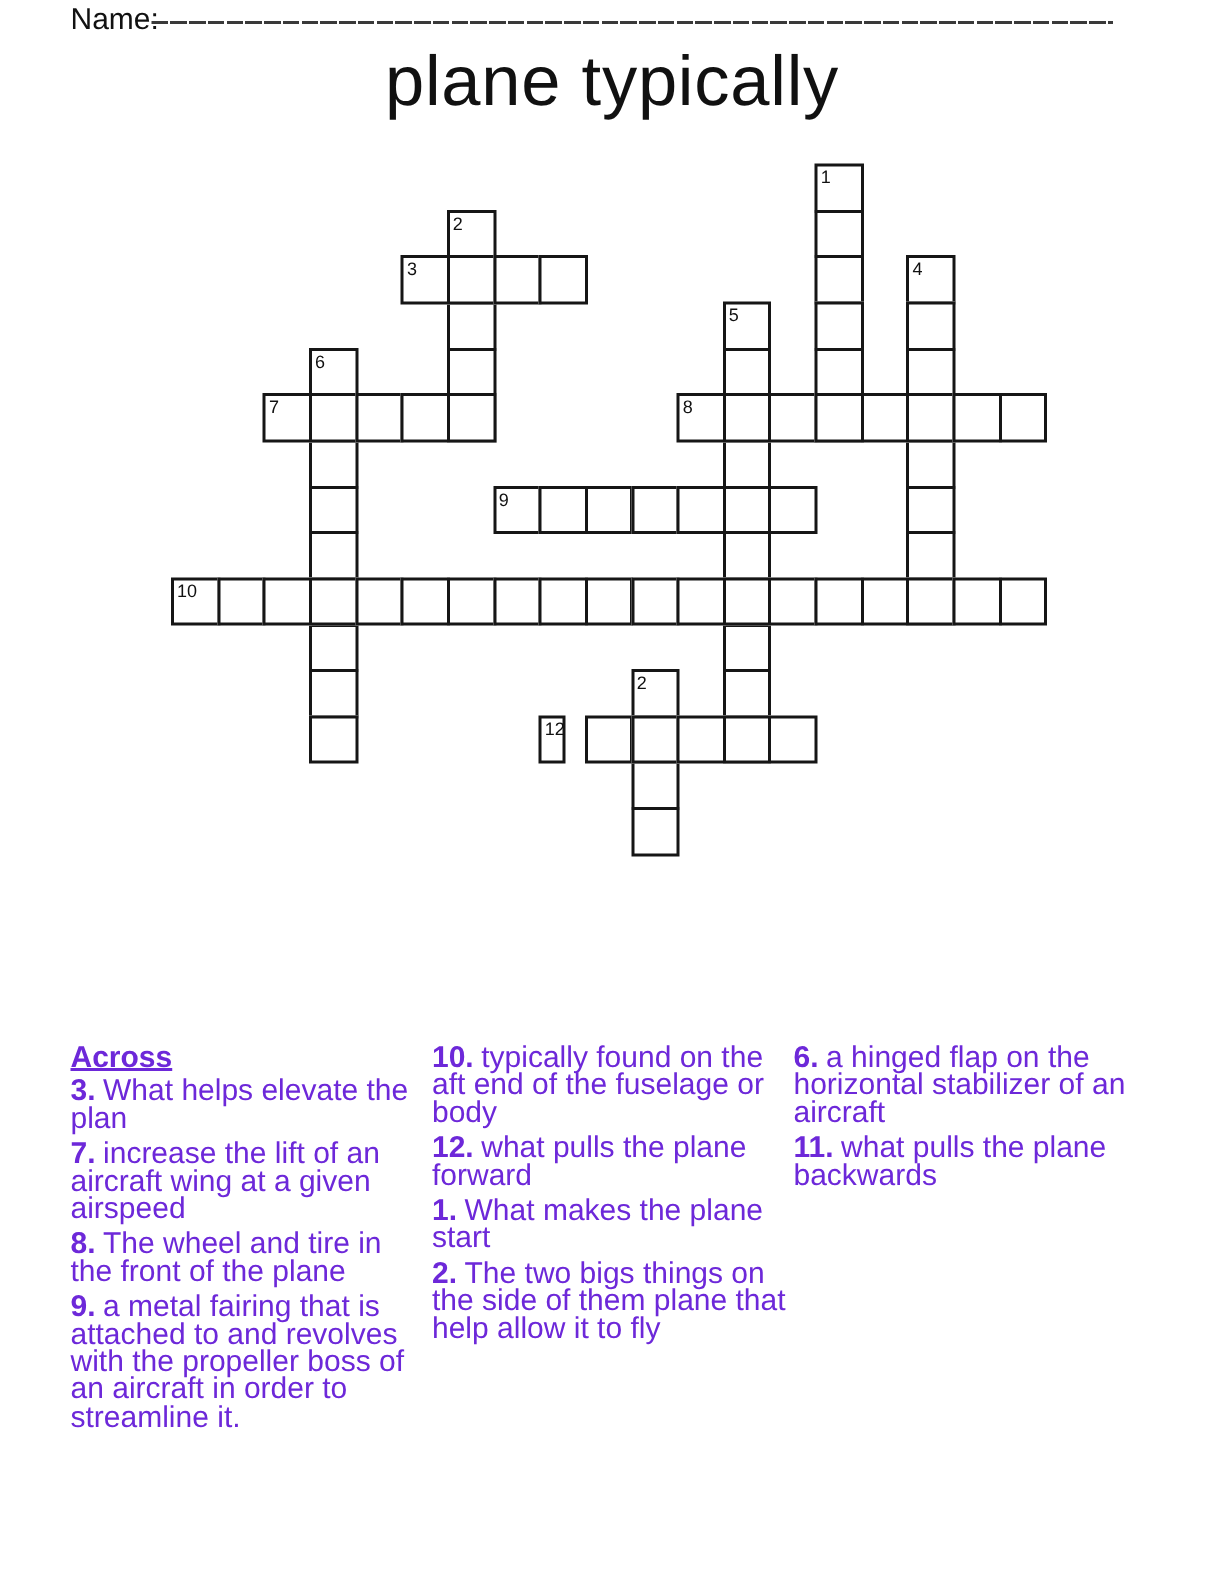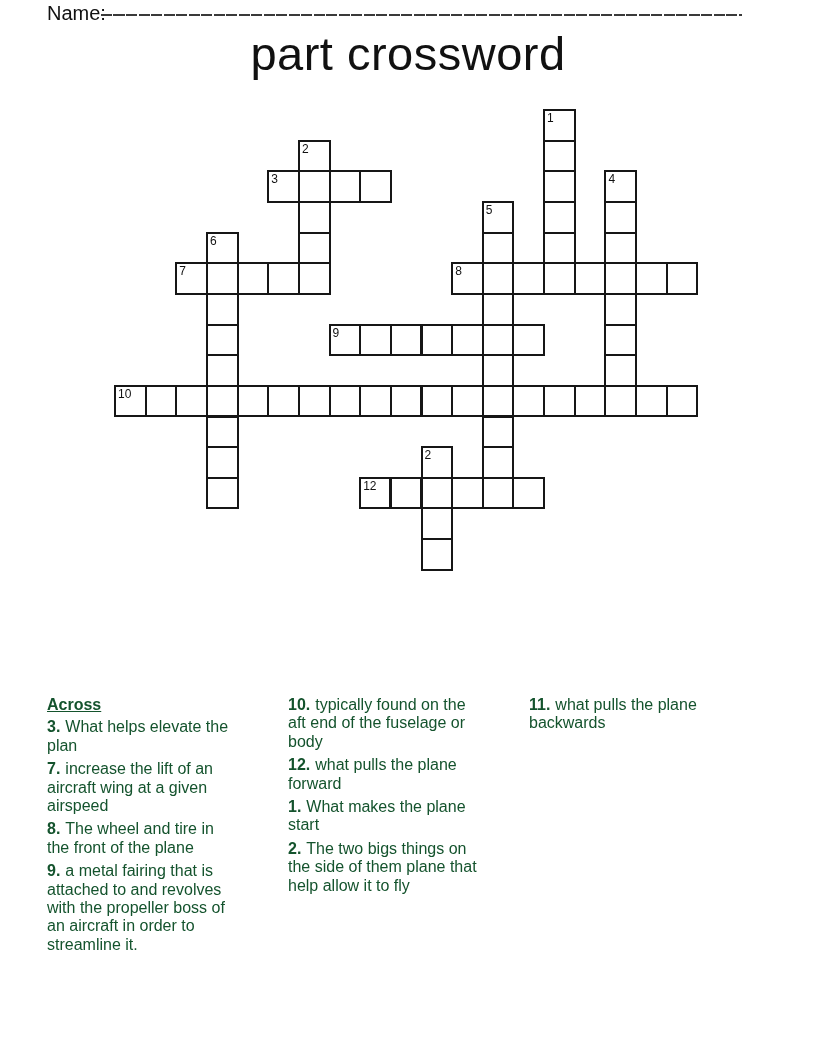--- a/index.html
+++ b/index.html
@@ -72,23 +72,23 @@
     font-size: 12px;
     line-height: 12px;
     color: #111;
     font-family: "Liberation Sans", "DejaVu Sans", sans-serif;
   }
 
   
   .clue-col {
     position: absolute;
     top: 696px;
-    font-size: 16px;
+    font-size: 20px;
     line-height: 18.4px;
-    color: #14532d;
+    color: #6d28d9;
   }
   .col1 { left: 47px;  width: 233px; }
   .col2 { left: 288px; width: 242px; }
   .col3 { left: 529px; width: 235px; }
   .heading {
     font-weight: bold;
     text-decoration: underline;
     margin: 0 0 4px 0;
   }
   .clue {
@@ -103,21 +103,21 @@
   }
 </style>
 </head>
 <body>
 
 <div class="page">
 
   <span class="name-label">Name:</span>
   <span class="name-line"></span>
 
-  <h1 class="title">part crossword</h1>
+  <h1 class="title">plane typically</h1>
 
   <div id="grid" class="grid">
       <div class="cell" style="left: 429.1px; top: 0px; width: 32.65px; height: 32.65px;">
         <span class="cellnum">1</span>
       </div>
       <div class="cell" style="left: 429.1px; top: 30.65px; width: 32.65px; height: 32.65px;"></div>
       <div class="cell" style="left: 429.1px; top: 61.3px; width: 32.65px; height: 32.65px;"></div>
       <div class="cell" style="left: 429.1px; top: 91.95px; width: 32.65px; height: 32.65px;"></div>
       <div class="cell" style="left: 429.1px; top: 122.6px; width: 32.65px; height: 32.65px;"></div>
       <div class="cell" style="left: 429.1px; top: 153.25px; width: 32.65px; height: 32.65px;"></div>
@@ -213,21 +213,21 @@
       <div class="cell" style="left: 459.75px; top: 275.85px; width: 32.65px; height: 32.65px;"></div>
       <div class="cell" style="left: 490.4px; top: 275.85px; width: 32.65px; height: 32.65px;"></div>
       <div class="cell" style="left: 521.05px; top: 275.85px; width: 32.65px; height: 32.65px;"></div>
       <div class="cell" style="left: 551.7px; top: 275.85px; width: 32.65px; height: 32.65px;"></div>
       <div class="cell" style="left: 306.5px; top: 337.15px; width: 32.65px; height: 32.65px;">
         <span class="cellnum">2</span>
       </div>
       <div class="cell" style="left: 306.5px; top: 367.8px; width: 32.65px; height: 32.65px;"></div>
       <div class="cell" style="left: 306.5px; top: 398.45px; width: 32.65px; height: 32.65px;"></div>
       <div class="cell" style="left: 306.5px; top: 429.1px; width: 32.65px; height: 32.65px;"></div>
-      <div class="cell" style="left: 245.2px; top: 367.8px; width: 32px; height: 32.65px; text-align: right;">
+      <div class="cell" style="left: 245.2px; top: 367.8px; width: 18px; height: 32.65px; text-align: right;">
         <span class="cellnum">12</span>
       </div>
       <div class="cell" style="left: 275.85px; top: 367.8px; width: 32.65px; height: 32.65px;"></div>
       <div class="cell" style="left: 306.5px; top: 367.8px; width: 32.65px; height: 32.65px;"></div>
       <div class="cell" style="left: 337.15px; top: 367.8px; width: 32.65px; height: 32.65px;"></div>
       <div class="cell" style="left: 367.8px; top: 367.8px; width: 32.65px; height: 32.65px;"></div>
       <div class="cell" style="left: 398.45px; top: 367.8px; width: 32.65px; height: 32.65px;"></div>
     </div>
 
   <div class="clue-col col1">
@@ -253,17 +253,20 @@
     <div class="clue"><span class="clue-num">12.</span><span class="clue-text">what pulls the plane
 forward</span></div>
     <div class="clue"><span class="clue-num">1.</span><span class="clue-text">What makes the plane
 start</span></div>
     <div class="clue"><span class="clue-num">2.</span><span class="clue-text">The two bigs things on
 the side of them plane that
 help allow it to fly</span></div>
   </div>
 
   <div class="clue-col col3">
+    <div class="clue"><span class="clue-num">6.</span><span class="clue-text">a hinged flap on the
+horizontal stabilizer of an
+aircraft</span></div>
     <div class="clue"><span class="clue-num">11.</span><span class="clue-text">what pulls the plane
 backwards</span></div>
   </div>
 
 </div>
 
 </body></html>

